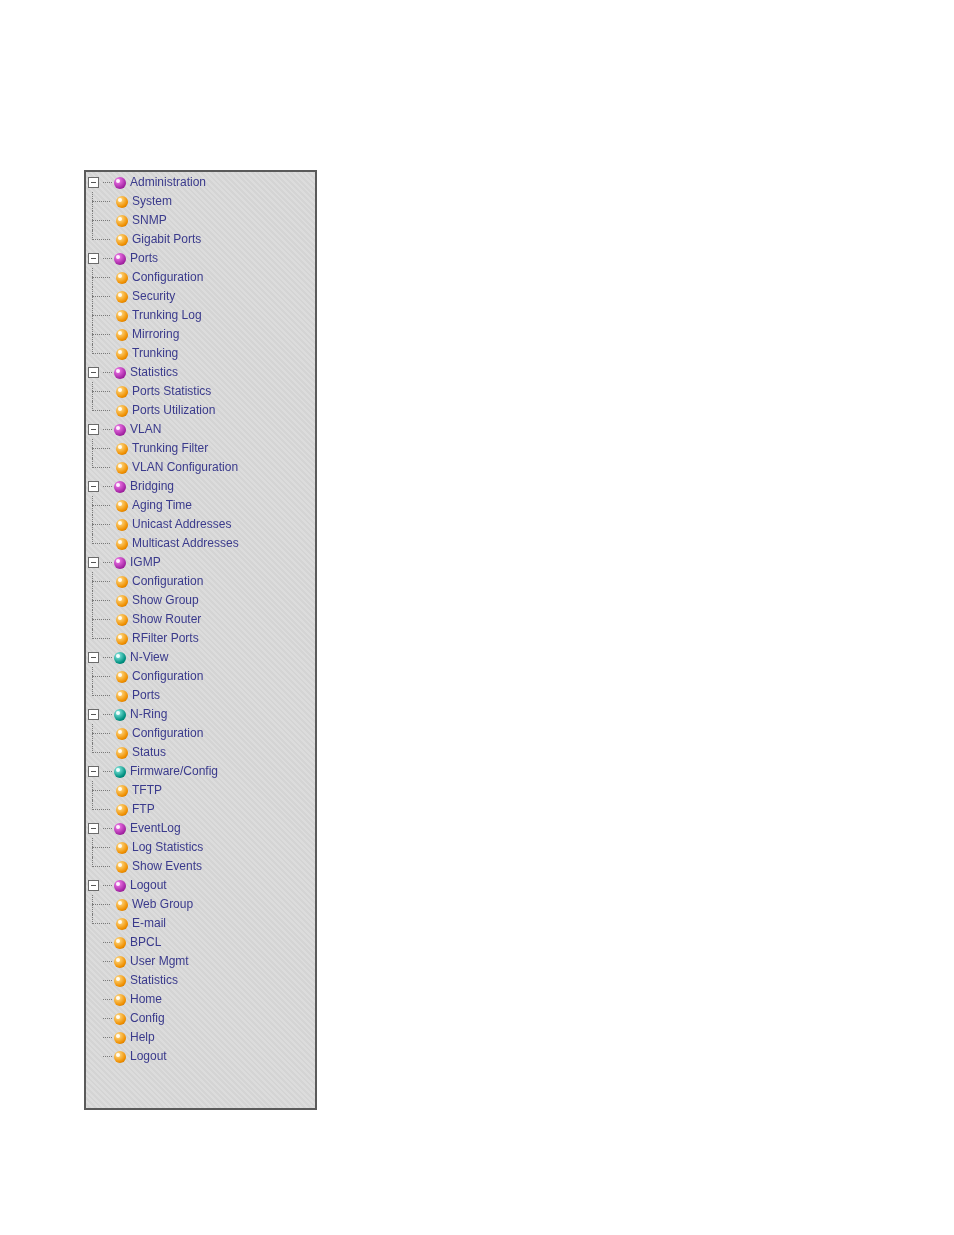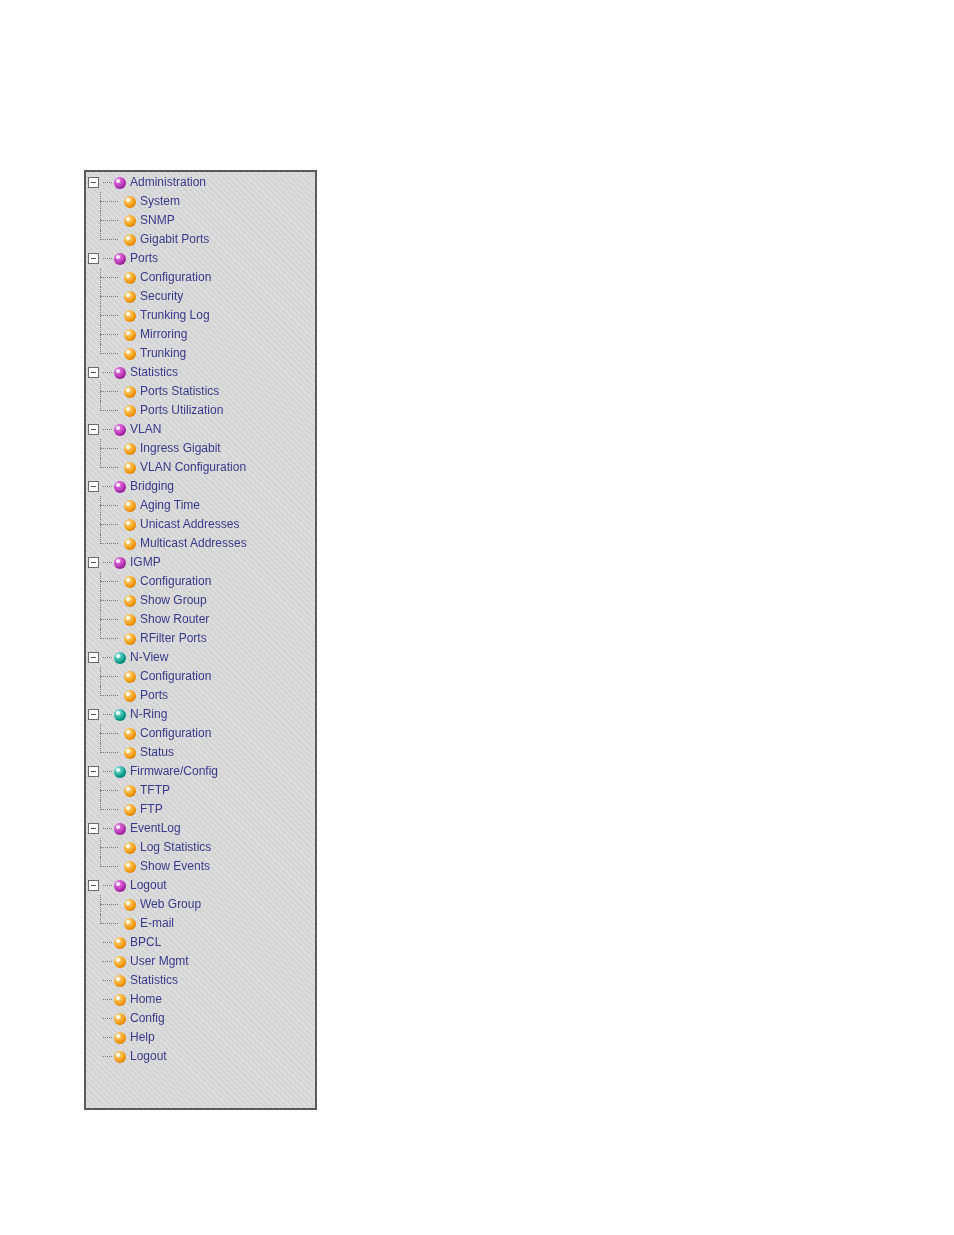--- a/index.html
+++ b/index.html
@@ -28,21 +28,21 @@
     color:#3a3a8c;
   }
   ul.tree,ul.tree ul{list-style:none;margin:0;padding:0;}
   ul.tree>li{position:relative;}
   ul.tree li{line-height:19px;height:19px;white-space:nowrap;}
   ul.tree li.has-children{height:auto;}
   ul.tree li .row{
     display:flex;align-items:center;height:19px;
     position:relative;
   }
-  ul.tree ul{padding-left:8px;}
+  ul.tree ul{padding-left:0;}
   .toggle{
     width:11px;height:11px;
     border:1px solid #6b6b6b;
     box-sizing:border-box;
     background:#fff;
     display:inline-block;
     margin-right:4px;
     position:relative;
     flex:0 0 auto;
   }
@@ -251,21 +251,21 @@
             <span class="label">VLAN</span>
           </div>
         <ul>
           <li>
               <div class="row">
                 <span class="indent">
                   <span class="vline"></span>
                   <span class="conn"></span>
                 </span>
                 <span class="bullet orange"></span>
-                <span class="label">Ingress Gigabit</span>
+                <span class="label">Trunking Filter</span>
               </div>
             </li>
           <li>
               <div class="row">
                 <span class="indent last">
                   <span class="vline"></span>
                   <span class="conn"></span>
                 </span>
                 <span class="bullet orange"></span>
                 <span class="label">VLAN Configuration</span>

